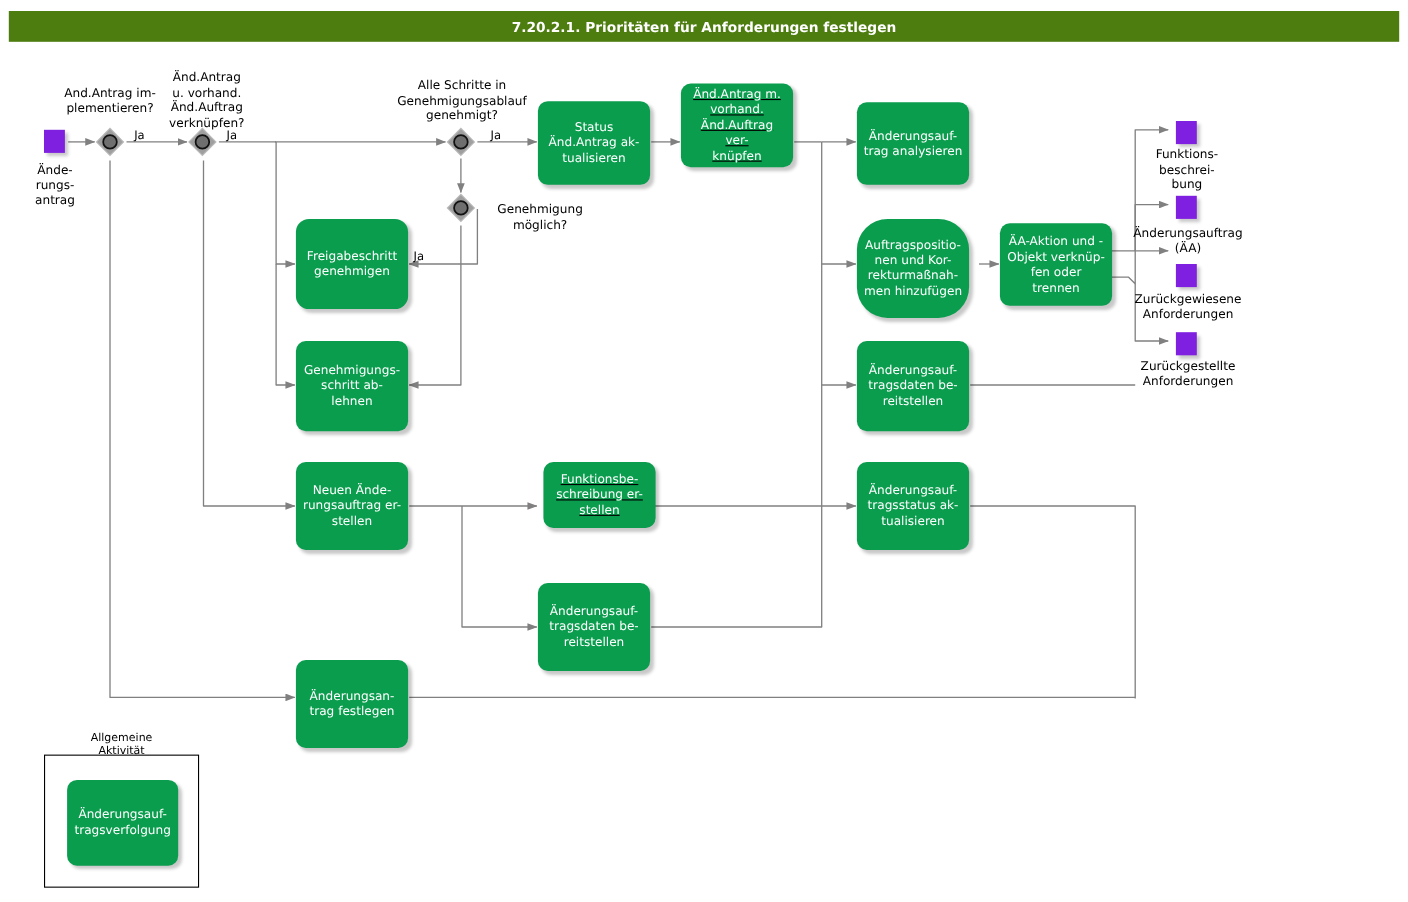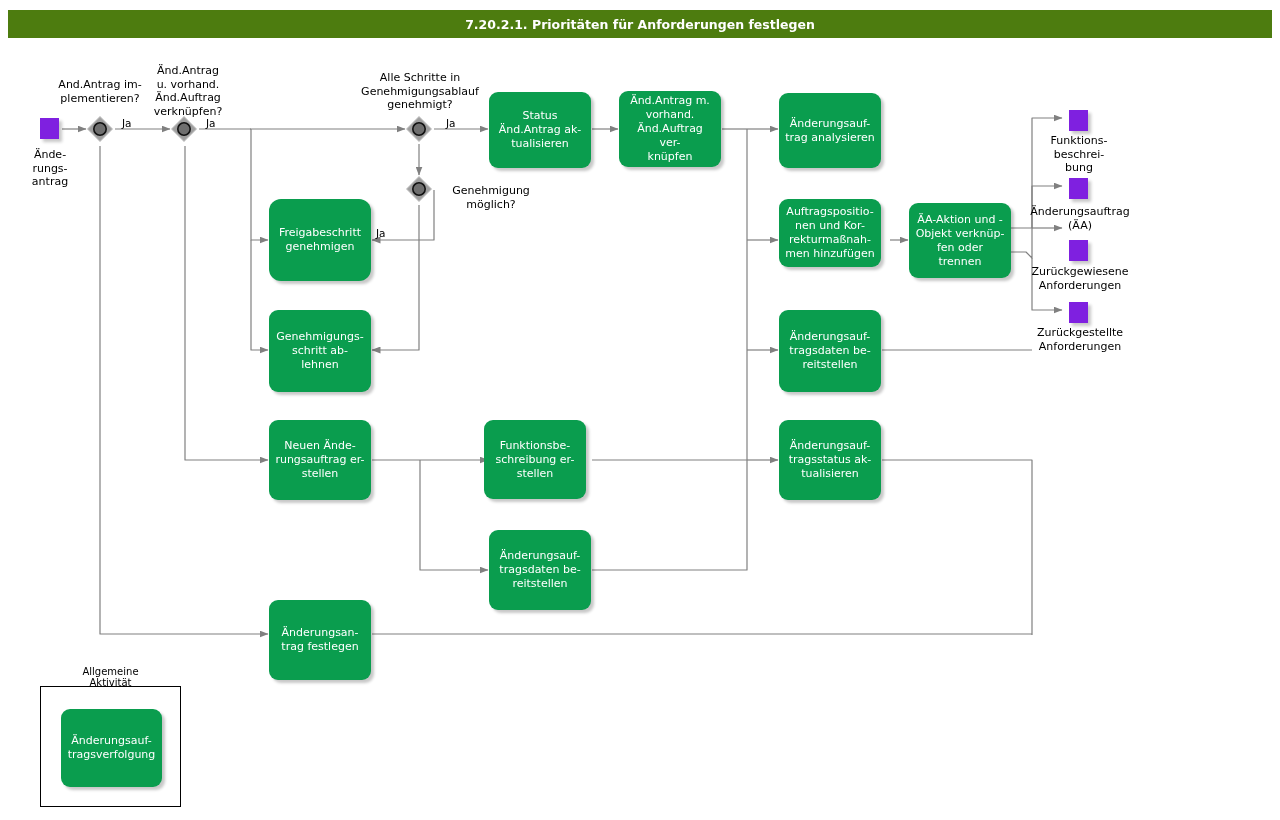--- a/index.html
+++ b/index.html
@@ -261,33 +261,33 @@
 schritt        ab-
 lehnen</span>
   </div>
 
   <div class="activity" style="left:489px; top:92px; width:102px; height:76px;">
     <span class="act-label">Status
 Änd.Antrag ak-
 tualisieren</span>
   </div>
 
-  <div class="activity" style="left:619px; top:91px; width:102px; height:76px;">
+  <div class="activity" style="left:619px; top:76px; width:102px; height:76px;text-decoration:underline;">
     <span class="act-label">Änd.Antrag m.
 vorhand.
 Änd.Auftrag ver-
 knüpfen</span>
   </div>
 
   <div class="activity" style="left:779px; top:93px; width:102px; height:75px;">
     <span class="act-label">Änderungsauf-
 trag analysieren</span>
   </div>
 
-  <div class="activity justified" style="left:779px; top:199px; width:102px; height:68px;">
+  <div class="activity justified" style="left:779px; top:199px; width:102px; height:90px;border-radius:28px;">
     <span class="act-label">Auftragspositio-
 nen  und  Kor-
 rekturmaßnah-
 men  hinzufügen</span>
   </div>
 
   <div class="activity" style="left:909px; top:203px; width:102px; height:75px;">
     <span class="act-label">ÄA-Aktion und -
 Objekt verknüp-
 fen oder trennen</span>
@@ -298,21 +298,21 @@
 tragsdaten   be-
 reitstellen</span>
   </div>
 
   <div class="activity" style="left:269px; top:420px; width:102px; height:80px;">
     <span class="act-label">Neuen Ände-
 rungsauftrag er-
 stellen</span>
   </div>
 
-  <div class="activity justified" style="left:484px; top:420px; width:102px; height:79px;">
+  <div class="activity justified" style="left:494px; top:420px; width:102px; height:60px;text-decoration:underline;">
     <span class="act-label">Funktionsbe-
 schreibung  er-
 stellen</span>
   </div>
 
   <div class="activity justified" style="left:779px; top:420px; width:102px; height:80px;">
     <span class="act-label">Änderungsauf-
 tragsstatus  ak-
 tualisieren</span>
   </div>

